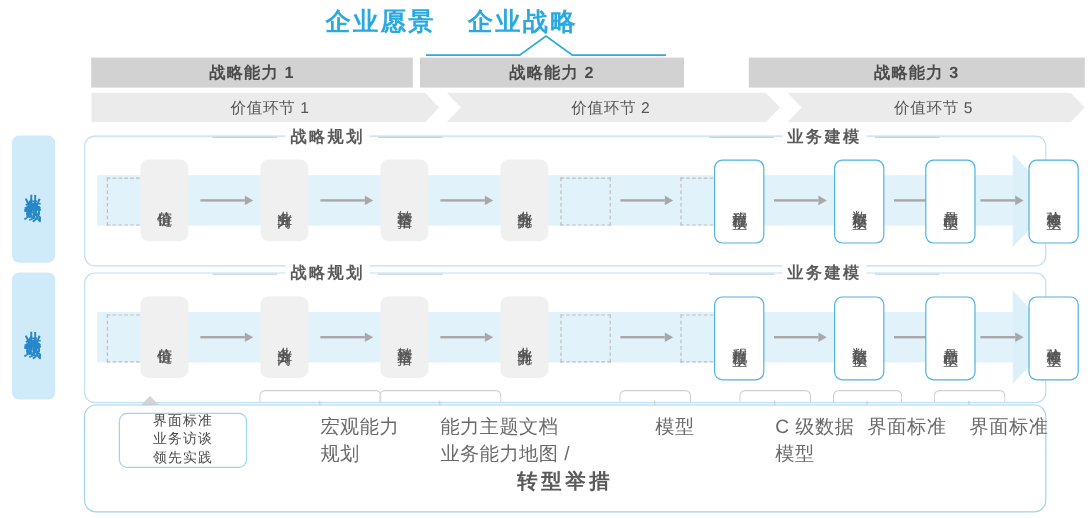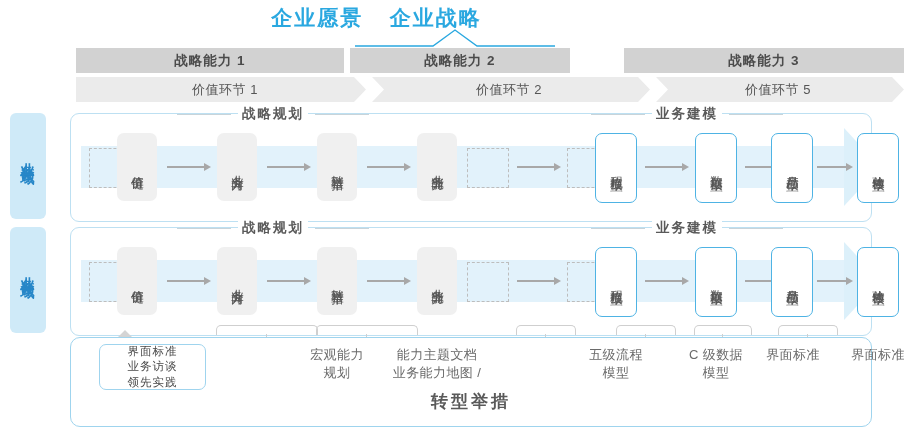--- a/index.html
+++ b/index.html
@@ -81,21 +81,21 @@
 
   
   .brk{position:absolute;border:1px solid #cfcfcf;border-bottom:none;border-radius:5px 5px 0 0;height:9px;}
   .brkstem{position:absolute;width:1px;background:#cfcfcf;height:10px;}
 
   
   .tools{left:70px;top:337px;width:800px;height:88px;border:1px solid #9fd4ee;border-radius:10px;background:#fff;}
   .toolbox{position:absolute;left:28px;top:6px;width:105px;height:44px;border:1px solid #9fd4ee;border-radius:7px;
            display:flex;align-items:center;justify-content:center;}
   .toolbox span{color:#4a4a4a;font-size:11.5px;line-height:1.34;text-align:center;letter-spacing:1px;}
-  .tlabel{position:absolute;top:8px;color:#6a6a6a;font-size:13px;line-height:1.36;text-align:center;letter-spacing:.4px;}
+  .tlabel{position:absolute;top:8px;color:#6a6a6a;font-size:16px;line-height:1.36;text-align:left;letter-spacing:.4px;}
   .toolstitle{position:absolute;left:0;top:52px;width:800px;text-align:center;
               color:#5a5a5a;font-size:17px;font-weight:bold;letter-spacing:3px;}
 </style>
 </head>
 <body>
 
 <div class="stage">
 
   <div class="abs title-wrap">
     <div class="title">企业愿景</div>
@@ -313,21 +313,20 @@
         </i>
     </div>
     <div class="tlabel" style="left:296px;width:140px">
       <i style="font-style:normal;display:block">
           <div>能力主题文档</div>
           <div>业务能力地图 /</div>
         </i>
     </div>
     <div class="tlabel" style="left:475px;width:140px">
       <i style="font-style:normal;display:block">
-          <div>五级流程</div>
           <div>模型</div>
         </i>
     </div>
     <div class="tlabel" style="left:575px;width:140px">
       <i style="font-style:normal;display:block">
           <div>C 级数据</div>
           <div>模型</div>
         </i>
     </div>
     <div class="tlabel" style="left:652px;width:140px">

